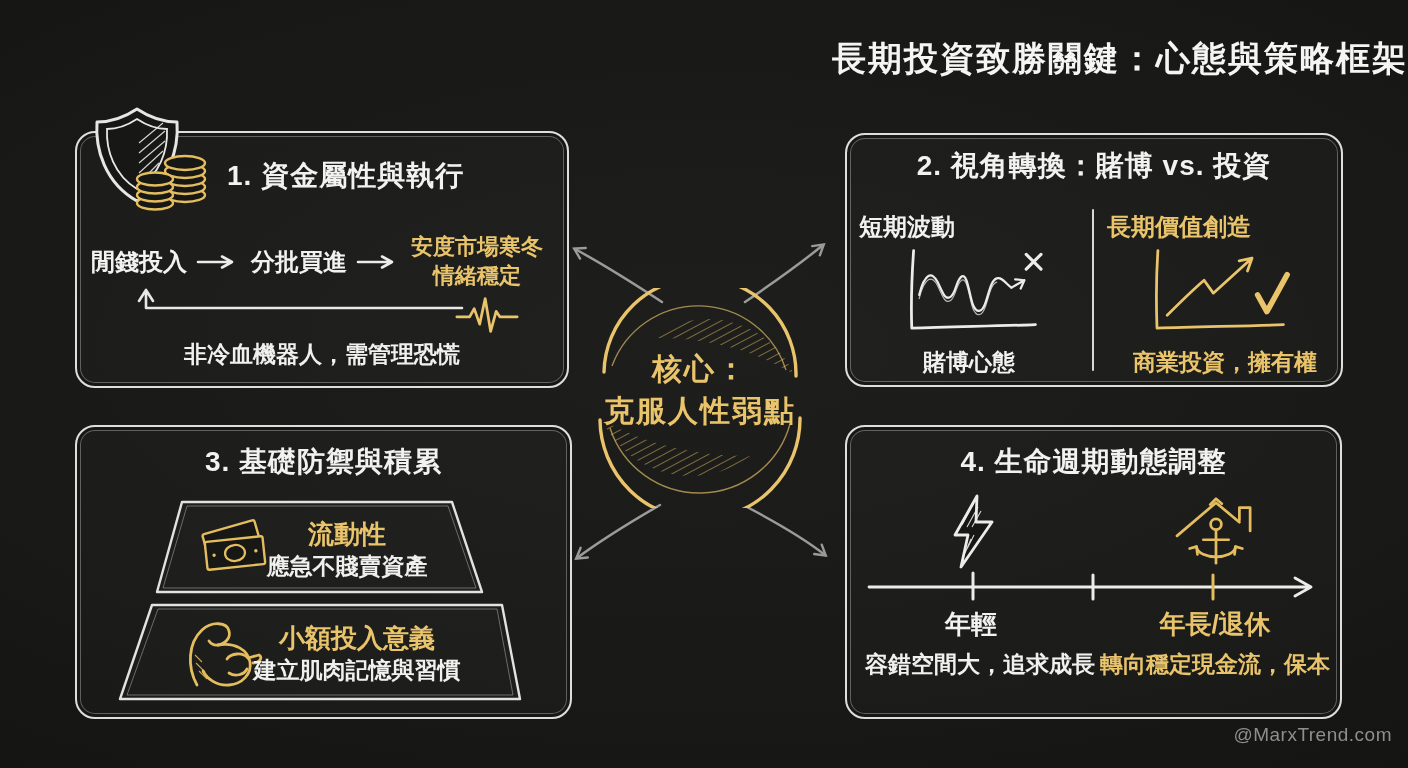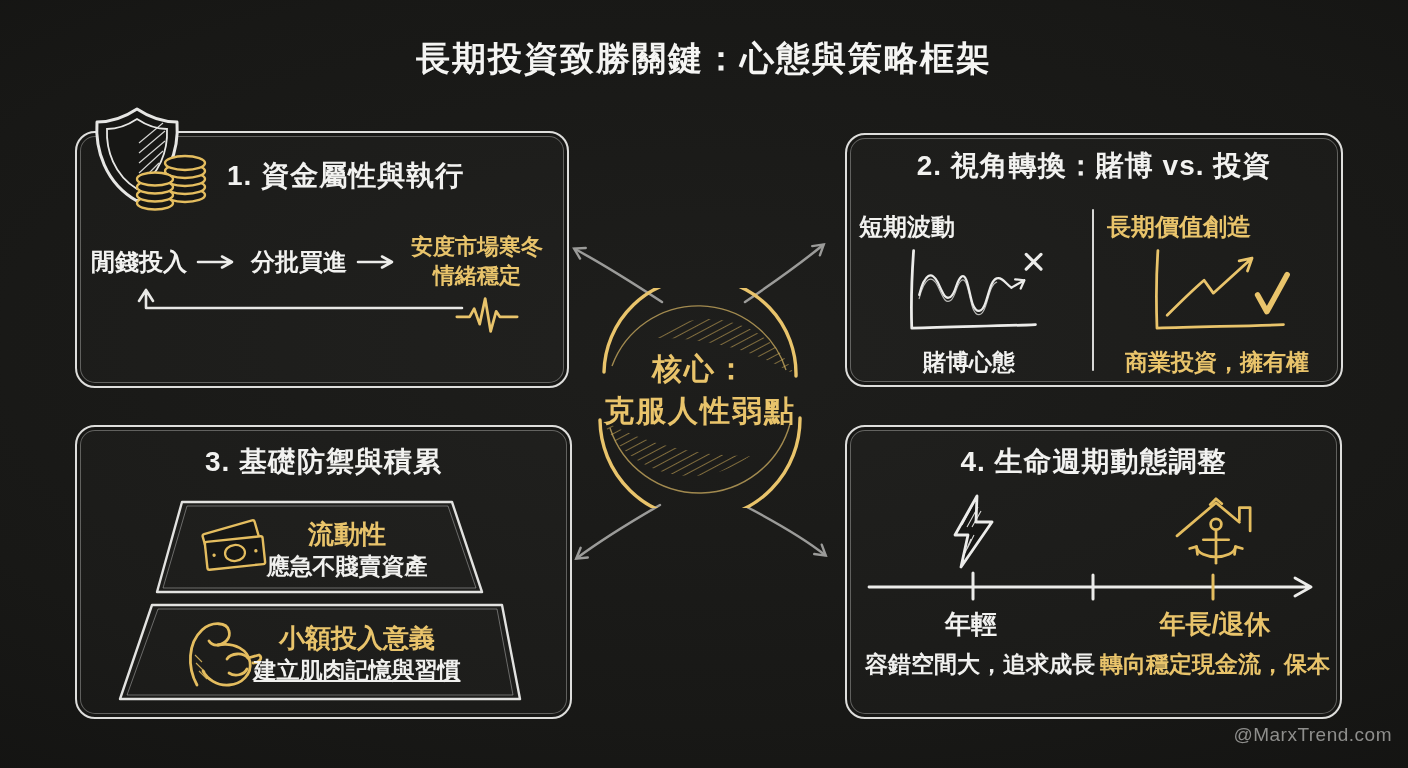--- a/index.html
+++ b/index.html
@@ -2,21 +2,21 @@
 <html><head>
 <meta charset="utf-8">
 <style>
   html,body{margin:0;padding:0;background:#000;}
   .canvas{
     position:relative;width:1408px;height:768px;overflow:hidden;
     background:radial-gradient(ellipse 115% 95% at 50% 45%, #1e1e1c 0%, #181816 52%, #0f0f0e 100%);
     font-family:"Liberation Sans","DejaVu Sans",sans-serif;
   }
   .title{
-    position:absolute;top:36px;left:0;width:100%;text-align:center;
+    position:absolute;top:36px;left:0;width:100%;text-align:right;
     color:#f5f5f3;font-size:34px;font-weight:700;letter-spacing:2px;
   }
   .connectors{position:absolute;left:0;top:0;z-index:1;}
   .panel{
     position:absolute;z-index:2;border:2px solid #dededc;border-radius:20px;
     background:rgba(255,255,255,0.015);
     box-shadow:inset 0 0 0 3px #171715, inset 0 0 0 4px rgba(225,225,223,0.35);
   }
   .p1{left:75px;top:131px;width:490px;height:253px;}
   .p2{left:845px;top:133px;width:494px;height:250px;}
@@ -40,29 +40,29 @@
   
   .p2-divider{position:absolute;left:245px;top:74px;width:2px;height:162px;background:#d8d8d6;border-radius:2px;}
   .p2-head{position:absolute;top:76px;width:220px;text-align:left;font-size:24px;font-weight:700;white-space:nowrap;}
   .p2-head.lft{left:12px;color:#f2f2f0;}
   .p2-head.rgt{left:260px;color:var(--gold);}
   .p2-chart{position:absolute;top:112px;}
   .p2-chart.lft{left:46px;}
   .p2-chart.rgt{left:294px;}
   .p2-cap{position:absolute;top:212px;width:220px;text-align:center;font-size:23px;font-weight:700;white-space:nowrap;}
   .p2-cap.lft{left:12px;color:#f2f2f0;}
-  .p2-cap.rgt{left:260px;color:var(--gold);}
+  .p2-cap.rgt{left:268px;color:var(--gold);}
   
   .p3-shapes{position:absolute;left:0;top:0;}
   .tier-head{position:absolute;color:var(--gold);font-size:26px;font-weight:700;text-align:center;white-space:nowrap;}
   .tier-cap{position:absolute;color:#f0f0ee;font-size:23px;font-weight:700;text-align:center;white-space:nowrap;}
   .t1h{left:140px;width:260px;top:90px;}
   .t1c{left:130px;width:280px;top:124px;}
   .t2h{left:150px;width:260px;top:194px;}
-  .t2c{left:135px;width:290px;top:228px;text-decoration:underline;}
+  .t2c{left:135px;width:290px;top:228px;}
   .p3-money{position:absolute;left:116px;top:86px;}
   .p3-muscle{position:absolute;left:106px;top:190px;}
   
   .p4-bolt{position:absolute;left:100px;top:66px;}
   .p4-anchor{position:absolute;left:326px;top:64px;}
   .p4-timeline{position:absolute;left:8px;top:140px;}
   .p4-label{position:absolute;top:180px;width:180px;text-align:center;font-size:26px;font-weight:700;white-space:nowrap;}
   .p4-label.lft{left:34px;color:#f2f2f0;}
   .p4-label.rgt{left:278px;color:var(--gold);}
   .p4-cap{position:absolute;top:222px;font-size:23px;font-weight:700;text-align:center;white-space:nowrap;}
@@ -133,20 +133,21 @@
         <span>情緒穩定</span>
       </span>
     </div>
 
     <svg class="p1-return" width="335" height="40" viewBox="0 0 335 40">
       <path d="M330 27 H14 M14 27 V9 M14 9 L7 20 M14 9 L21 20" fill="none" stroke="#e8e8e6" stroke-width="2.6" stroke-linecap="round" stroke-linejoin="round"></path>
     </svg>
     <svg class="p1-pulse" width="64" height="44" viewBox="0 0 70 44">
       <path d="M2 24 H16 L21 15 L27 32 L33 4 L39 40 L45 18 L49 24 H68" fill="none" stroke="#e9c46b" stroke-width="3" stroke-linecap="round" stroke-linejoin="round"></path>
     </svg>
+    <div class="p1-note">非冷血機器人，需管理恐慌</div>
   </div>
 
   <div class="panel p2">
     <div class="ptitle centered">2. 視角轉換：賭博 vs. 投資</div>
     <div class="p2-divider"></div>
 
     <div class="p2-head lft">短期波動</div>
     <svg class="p2-chart lft" width="152" height="96" viewBox="0 0 160 104">
       <path d="M20 4 C18 32 17 60 18 88 M18 88 C60 86 110 86 152 84" fill="none" stroke="#ececea" stroke-width="3" stroke-linecap="round"></path>
       <path d="M26 52 C32 28 40 26 46 38 C52 50 54 58 60 54 C66 50 66 36 72 32 C78 28 80 50 84 62 C88 72 94 72 98 60 C102 48 104 36 110 34 C116 32 120 40 126 44" fill="none" stroke="#ececea" stroke-width="2.4" stroke-linecap="round"></path>

